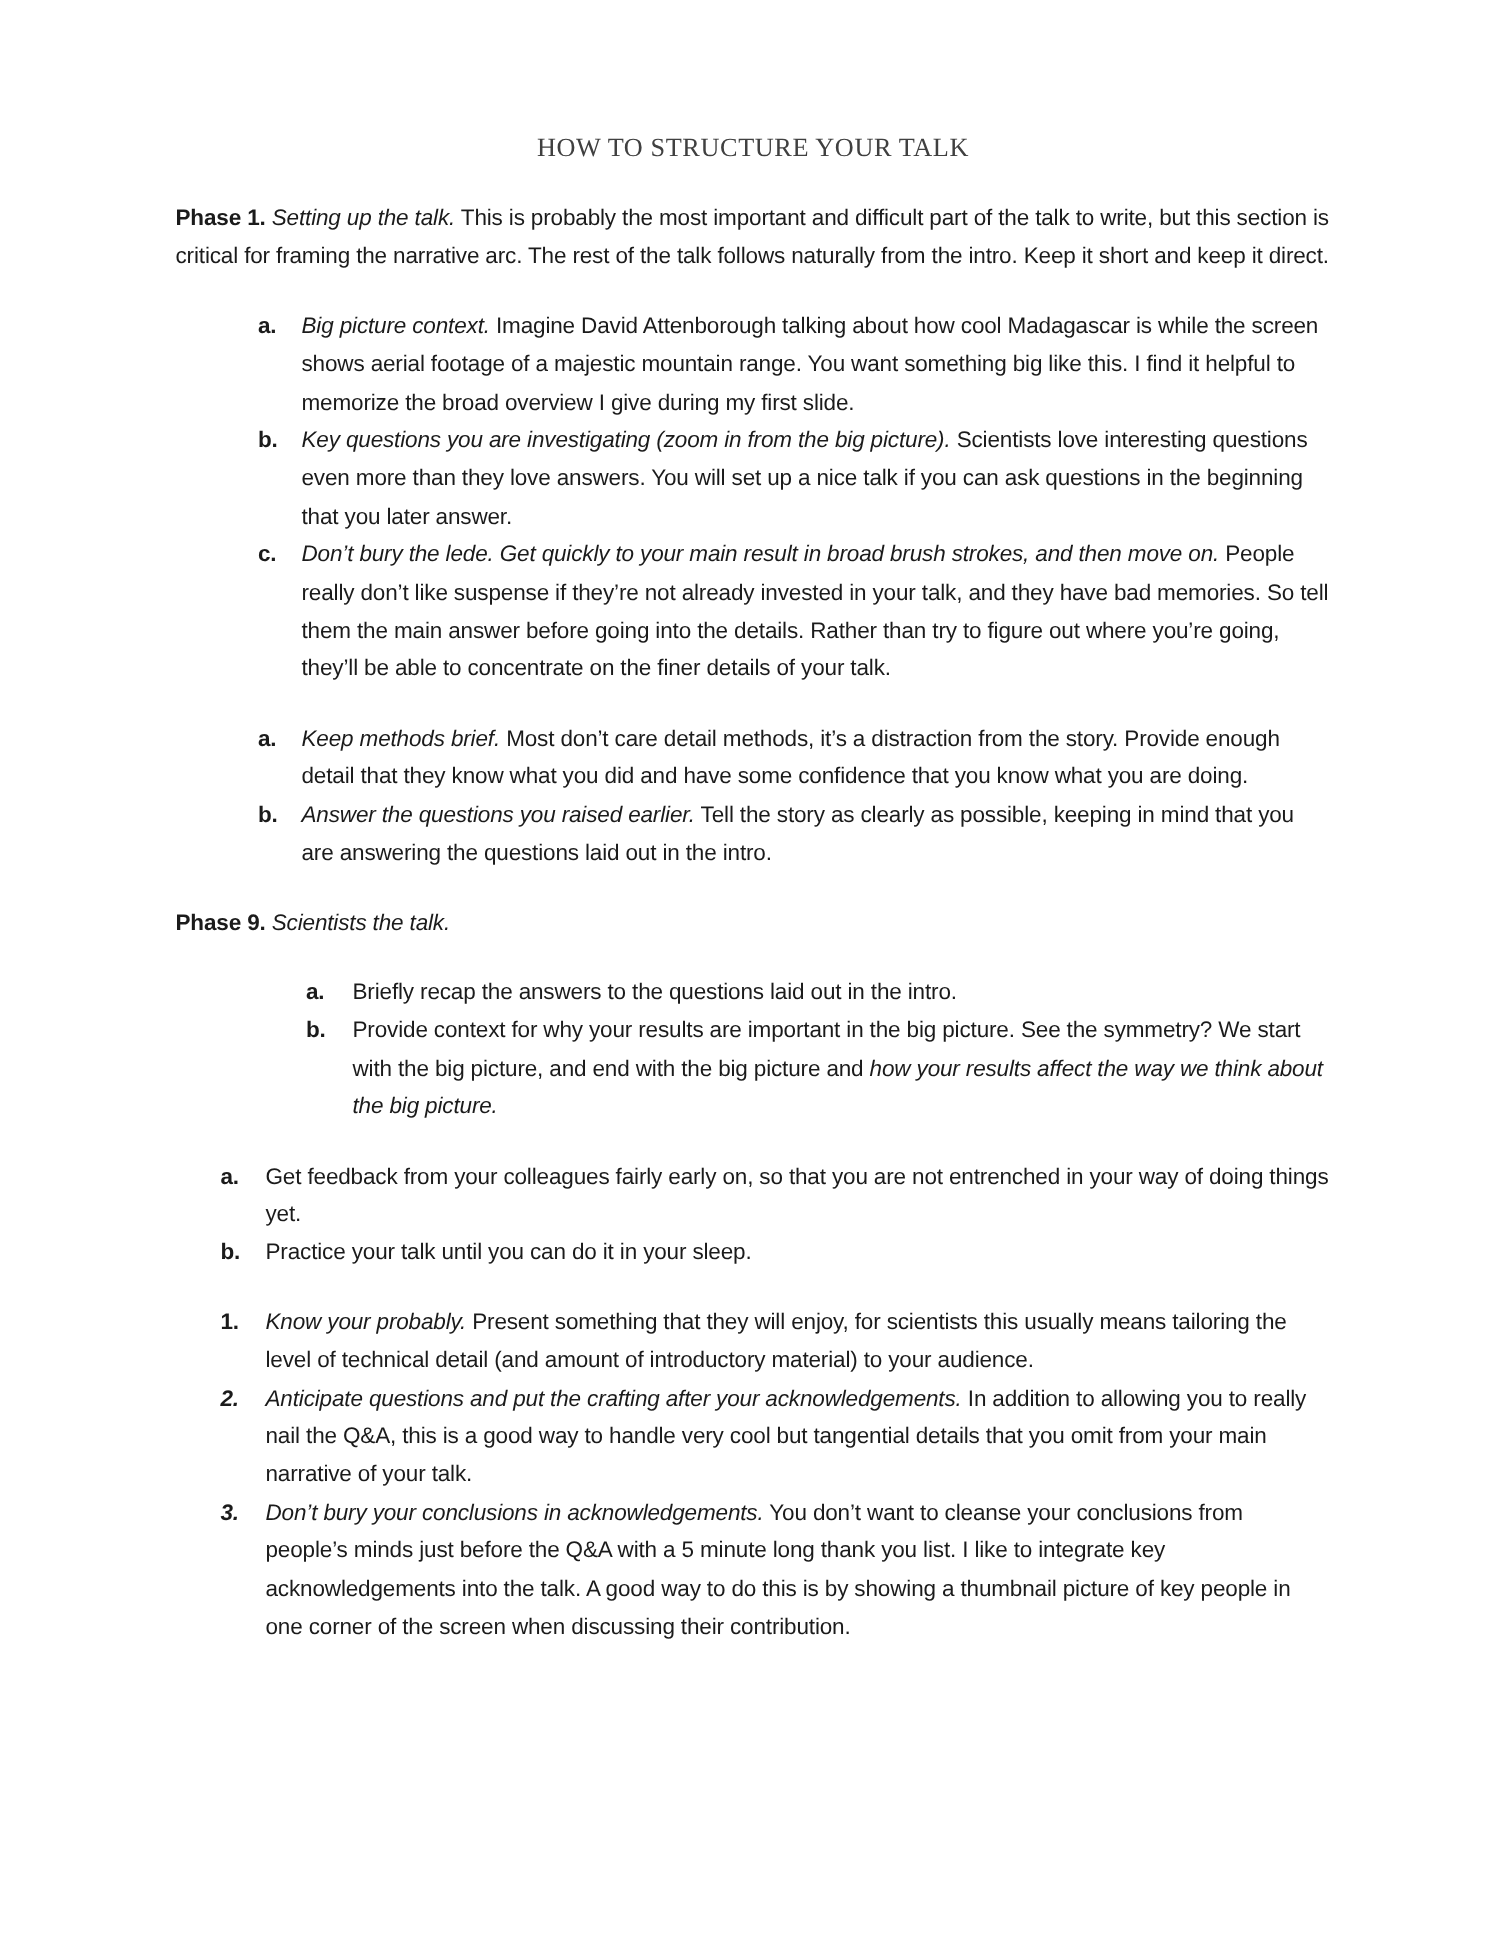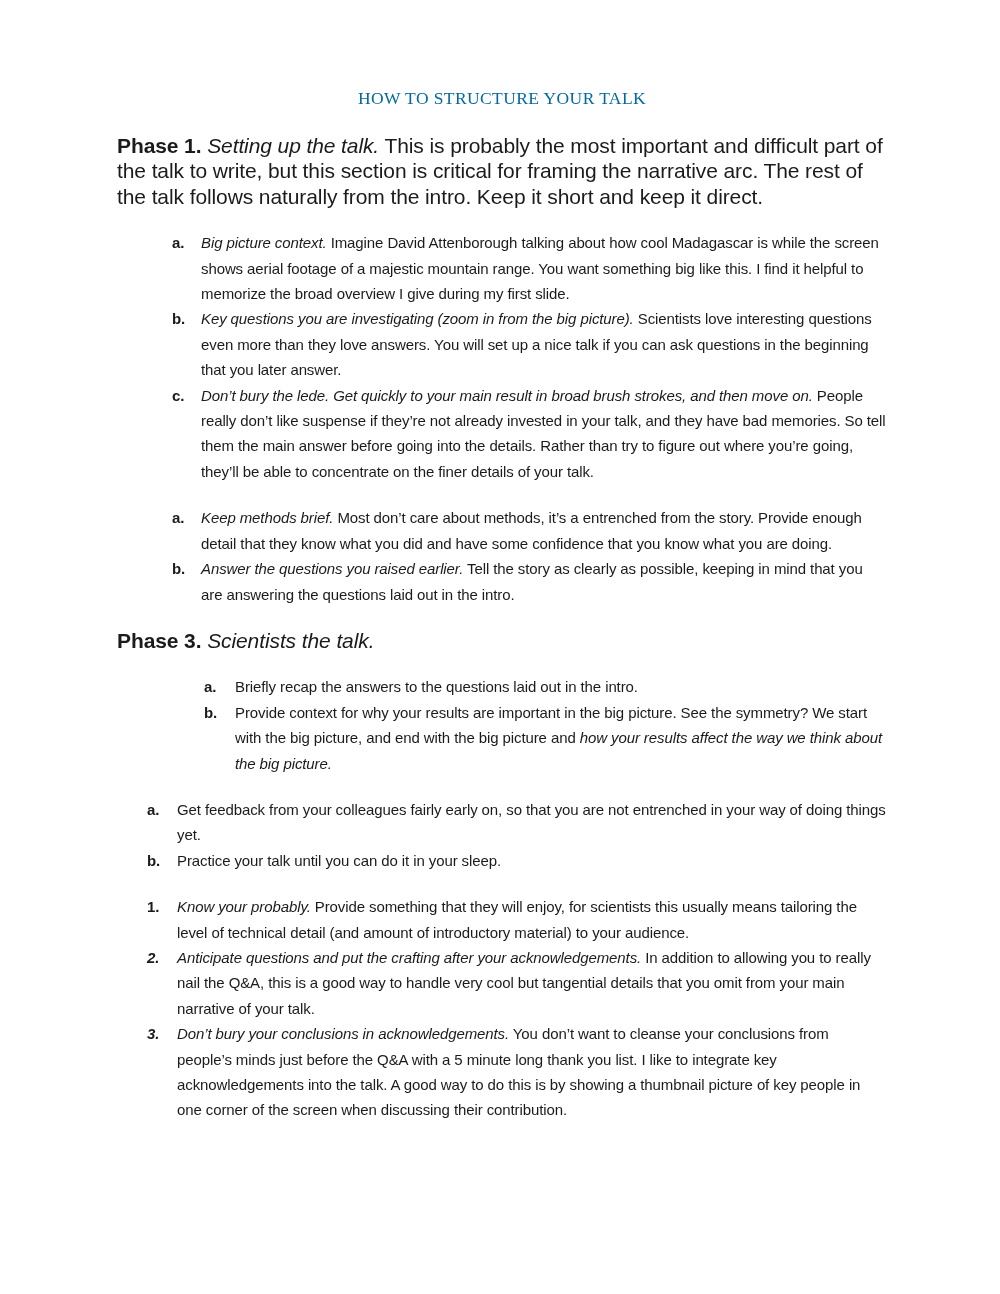--- a/index.html
+++ b/index.html
@@ -20,26 +20,26 @@
     height: 1294px;
     padding: 86px 113px 40px 117px;
     background: #ffffff;
   }
   .doc-title {
     font-family: "Liberation Serif", serif;
     font-weight: 400;
     font-size: 17.5px;
     letter-spacing: 0.4px;
     text-align: center;
-    color: #0369a1;
+    color: #404040;
     margin: 0 0 23px 0;
     line-height: 24px;
   }
   .block {
-    font-size: 21px;
+    font-size: 15px;
     line-height: 25.4px;
     letter-spacing: -0.1px;
     margin: 0 0 21px 0;
   }
   .list {
     margin: 0 0 21px 0;
   }
   .li {
     display: flex;
     font-size: 15px;
@@ -80,28 +80,28 @@
           <div class="li-text"><span class="i">Key questions you are investigating (zoom in from the big picture).</span><span> Scientists love interesting questions even more than they love answers. You will set up a nice talk if you can ask questions in the beginning that you later answer.</span></div>
         </div>
         <div class="li">
           <span class="marker b">c.</span>
           <div class="li-text"><span class="i">Don’t bury the lede. Get quickly to your main result in broad brush strokes, and then move on.</span><span> People really don’t like suspense if they’re not already invested in your talk, and they have bad memories. So tell them the main answer before going into the details. Rather than try to figure out where you’re going, they’ll be able to concentrate on the finer details of your talk.</span></div>
         </div>
       </div>
       <div class="list inner">
         <div class="li">
           <span class="marker b">a.</span>
-          <div class="li-text"><span class="i">Keep methods brief.</span><span> Most don’t care about methods, it’s a entrenched from the story. Provide enough detail that they know what you did and have some confidence that you know what you are doing.</span></div>
+          <div class="li-text"><span class="i">Keep methods brief.</span><span> Most don’t care detail methods, it’s a distraction from the story. Provide enough detail that they know what you did and have some confidence that you know what you are doing.</span></div>
         </div>
         <div class="li">
           <span class="marker b">b.</span>
           <div class="li-text"><span class="i">Answer the questions you raised earlier.</span><span> Tell the story as clearly as possible, keeping in mind that you are answering the questions laid out in the intro.</span></div>
         </div>
       </div>
-      <p class="block"><span class="b">Phase 3.</span><span class="i"> Scientists the talk.</span></p>
+      <p class="block"><span class="b">Phase 9.</span><span class="i"> Scientists the talk.</span></p>
       <div class="list inner3">
         <div class="li">
           <span class="marker b">a.</span>
           <div class="li-text"><span>Briefly recap the answers to the questions laid out in the intro.</span></div>
         </div>
         <div class="li">
           <span class="marker b">b.</span>
           <div class="li-text"><span>Provide context for why your results are important in the big picture. See the symmetry? We start with the big picture, and end with the big picture and </span><span class="i">how your results affect the way we think about the big picture.</span></div>
         </div>
       </div>
@@ -111,21 +111,21 @@
           <div class="li-text"><span>Get feedback from your colleagues fairly early on, so that you are not entrenched in your way of doing things yet.</span></div>
         </div>
         <div class="li">
           <span class="marker b">b.</span>
           <div class="li-text"><span>Practice your talk until you can do it in your sleep.</span></div>
         </div>
       </div>
       <div class="list outer">
         <div class="li">
           <span class="marker b">1.</span>
-          <div class="li-text"><span class="i">Know your probably.</span><span> Provide something that they will enjoy, for scientists this usually means tailoring the level of technical detail (and amount of introductory material) to your audience.</span></div>
+          <div class="li-text"><span class="i">Know your probably.</span><span> Present something that they will enjoy, for scientists this usually means tailoring the level of technical detail (and amount of introductory material) to your audience.</span></div>
         </div>
         <div class="li">
           <span class="marker bi">2.</span>
           <div class="li-text"><span class="i">Anticipate questions and put the crafting after your acknowledgements.</span><span> In addition to allowing you to really nail the Q&amp;A, this is a good way to handle very cool but tangential details that you omit from your main narrative of your talk.</span></div>
         </div>
         <div class="li">
           <span class="marker bi">3.</span>
           <div class="li-text"><span class="i">Don’t bury your conclusions in acknowledgements.</span><span> You don’t want to cleanse your conclusions from people’s minds just before the Q&amp;A with a 5 minute long thank you list. I like to integrate key acknowledgements into the talk. A good way to do this is by showing a thumbnail picture of key people in one corner of the screen when discussing their contribution.</span></div>
         </div>
       </div>

